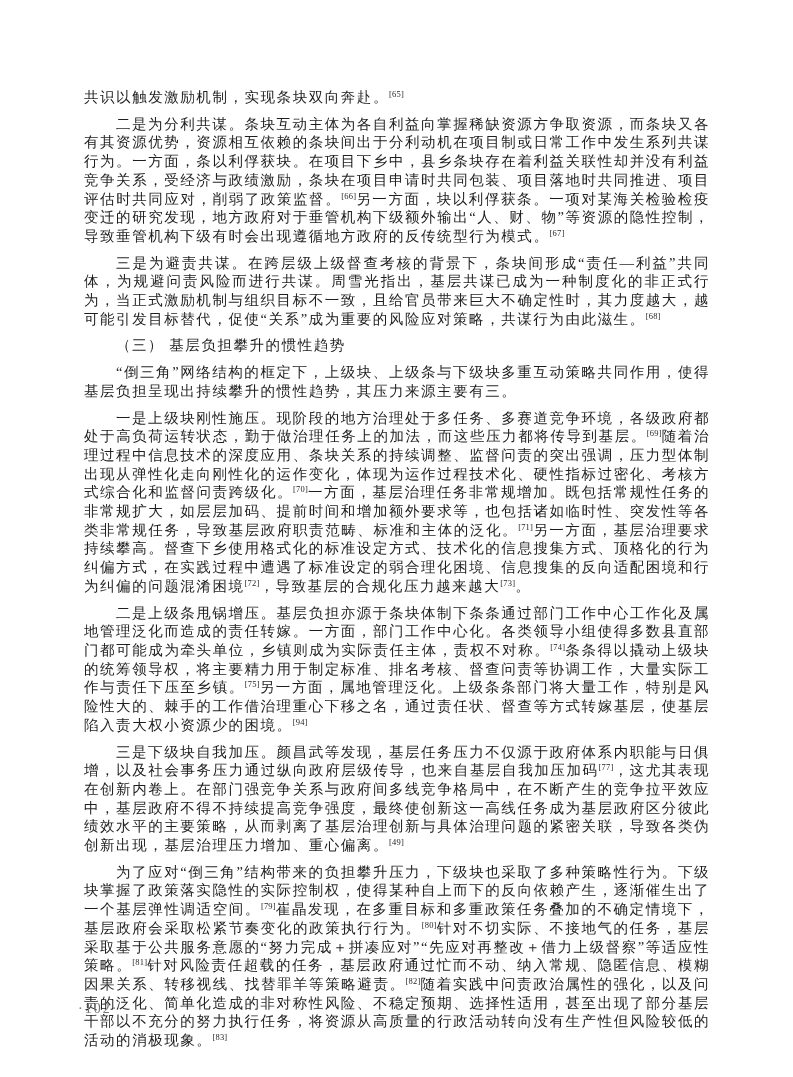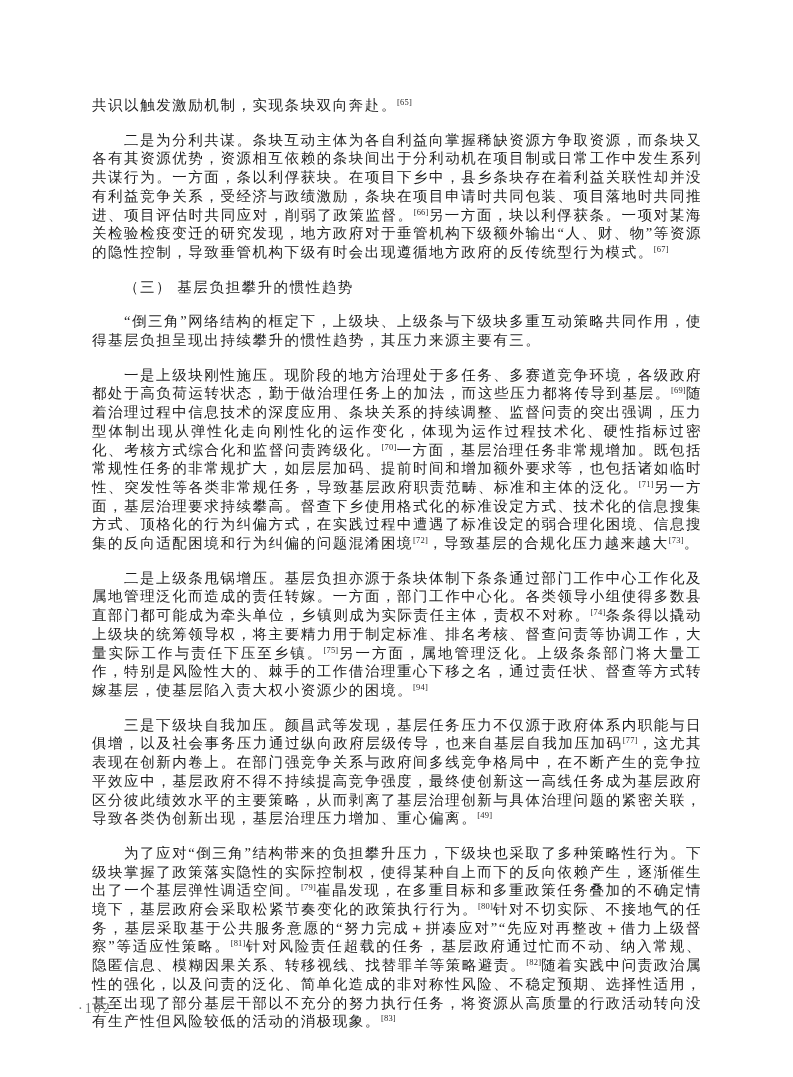--- a/index.html
+++ b/index.html
@@ -10,21 +10,21 @@
     overflow: hidden;
     font-family: "Liberation Serif", "DejaVu Serif", serif;
     color: #1e1e1e;
   }
   .page-body {
     position: absolute;
     left: 76px; top: 80px;
     width: 642px;
   }
   p.para {
-    margin: 16px;
+    margin: 8px;
     font-size: 14.5px;
     line-height: 18.7px;
     letter-spacing: 1.55px;
     text-align: justify;
     text-justify: inter-character;
     color: #1e1e1e;
   }
   p.para.indent { text-indent: 32px; }
   sup.ref {
     font-size: 8.5px;
@@ -39,20 +39,21 @@
     letter-spacing: 2px;
     color: #737373;
   }
 </style>
 </head>
 <body>
 
 <main class="page-body" id="text-block">
     <p class="para">共识以触发激励机制，实现条块双向奔赴。<sup class="ref">[65]</sup></p>
     <p class="para indent">二是为分利共谋。条块互动主体为各自利益向掌握稀缺资源方争取资源，而条块又各有其资源优势，资源相互依赖的条块间出于分利动机在项目制或日常工作中发生系列共谋行为。一方面，条以利俘获块。在项目下乡中，县乡条块存在着利益关联性却并没有利益竞争关系，受经济与政绩激励，条块在项目申请时共同包装、项目落地时共同推进、项目评估时共同应对，削弱了政策监督。<sup class="ref">[66]</sup>另一方面，块以利俘获条。一项对某海关检验检疫变迁的研究发现，地方政府对于垂管机构下级额外输出“人、财、物”等资源的隐性控制，导致垂管机构下级有时会出现遵循地方政府的反传统型行为模式。<sup class="ref">[67]</sup></p>
+    <p class="para indent">三是为避责共谋。在跨层级上级督查考核的背景下，条块间形成“责任—利益”共同体，为规避问责风险而进行共谋。周雪光指出，基层共谋已成为一种制度化的非正式行为，当正式激励机制与组织目标不一致，且给官员带来巨大不确定性时，其力度越大，越可能引发目标替代，促使“关系”成为重要的风险应对策略，共谋行为由此滋生。<sup class="ref">[68]</sup></p>
     <p class="para indent">（三） 基层负担攀升的惯性趋势</p>
     <p class="para indent">“倒三角”网络结构的框定下，上级块、上级条与下级块多重互动策略共同作用，使得基层负担呈现出持续攀升的惯性趋势，其压力来源主要有三。</p>
     <p class="para indent">一是上级块刚性施压。现阶段的地方治理处于多任务、多赛道竞争环境，各级政府都处于高负荷运转状态，勤于做治理任务上的加法，而这些压力都将传导到基层。<sup class="ref">[69]</sup>随着治理过程中信息技术的深度应用、条块关系的持续调整、监督问责的突出强调，压力型体制出现从弹性化走向刚性化的运作变化，体现为运作过程技术化、硬性指标过密化、考核方式综合化和监督问责跨级化。<sup class="ref">[70]</sup>一方面，基层治理任务非常规增加。既包括常规性任务的非常规扩大，如层层加码、提前时间和增加额外要求等，也包括诸如临时性、突发性等各类非常规任务，导致基层政府职责范畴、标准和主体的泛化。<sup class="ref">[71]</sup>另一方面，基层治理要求持续攀高。督查下乡使用格式化的标准设定方式、技术化的信息搜集方式、顶格化的行为纠偏方式，在实践过程中遭遇了标准设定的弱合理化困境、信息搜集的反向适配困境和行为纠偏的问题混淆困境<sup class="ref">[72]</sup>，导致基层的合规化压力越来越大<sup class="ref">[73]</sup>。</p>
     <p class="para indent">二是上级条甩锅增压。基层负担亦源于条块体制下条条通过部门工作中心工作化及属地管理泛化而造成的责任转嫁。一方面，部门工作中心化。各类领导小组使得多数县直部门都可能成为牵头单位，乡镇则成为实际责任主体，责权不对称。<sup class="ref">[74]</sup>条条得以撬动上级块的统筹领导权，将主要精力用于制定标准、排名考核、督查问责等协调工作，大量实际工作与责任下压至乡镇。<sup class="ref">[75]</sup>另一方面，属地管理泛化。上级条条部门将大量工作，特别是风险性大的、棘手的工作借治理重心下移之名，通过责任状、督查等方式转嫁基层，使基层陷入责大权小资源少的困境。<sup class="ref">[94]</sup></p>
     <p class="para indent">三是下级块自我加压。颜昌武等发现，基层任务压力不仅源于政府体系内职能与日俱增，以及社会事务压力通过纵向政府层级传导，也来自基层自我加压加码<sup class="ref">[77]</sup>，这尤其表现在创新内卷上。在部门强竞争关系与政府间多线竞争格局中，在不断产生的竞争拉平效应中，基层政府不得不持续提高竞争强度，最终使创新这一高线任务成为基层政府区分彼此绩效水平的主要策略，从而剥离了基层治理创新与具体治理问题的紧密关联，导致各类伪创新出现，基层治理压力增加、重心偏离。<sup class="ref">[49]</sup></p>
     <p class="para indent">为了应对“倒三角”结构带来的负担攀升压力，下级块也采取了多种策略性行为。下级块掌握了政策落实隐性的实际控制权，使得某种自上而下的反向依赖产生，逐渐催生出了一个基层弹性调适空间。<sup class="ref">[79]</sup>崔晶发现，在多重目标和多重政策任务叠加的不确定情境下，基层政府会采取松紧节奏变化的政策执行行为。<sup class="ref">[80]</sup>针对不切实际、不接地气的任务，基层采取基于公共服务意愿的“努力完成＋拼凑应对”“先应对再整改＋借力上级督察”等适应性策略。<sup class="ref">[81]</sup>针对风险责任超载的任务，基层政府通过忙而不动、纳入常规、隐匿信息、模糊因果关系、转移视线、找替罪羊等策略避责。<sup class="ref">[82]</sup>随着实践中问责政治属性的强化，以及问责的泛化、简单化造成的非对称性风险、不稳定预期、选择性适用，甚至出现了部分基层干部以不充分的努力执行任务，将资源从高质量的行政活动转向没有生产性但风险较低的活动的消极现象。<sup class="ref">[83]</sup></p>
   </main>
 
 <div class="page-number">·102·</div>
 

